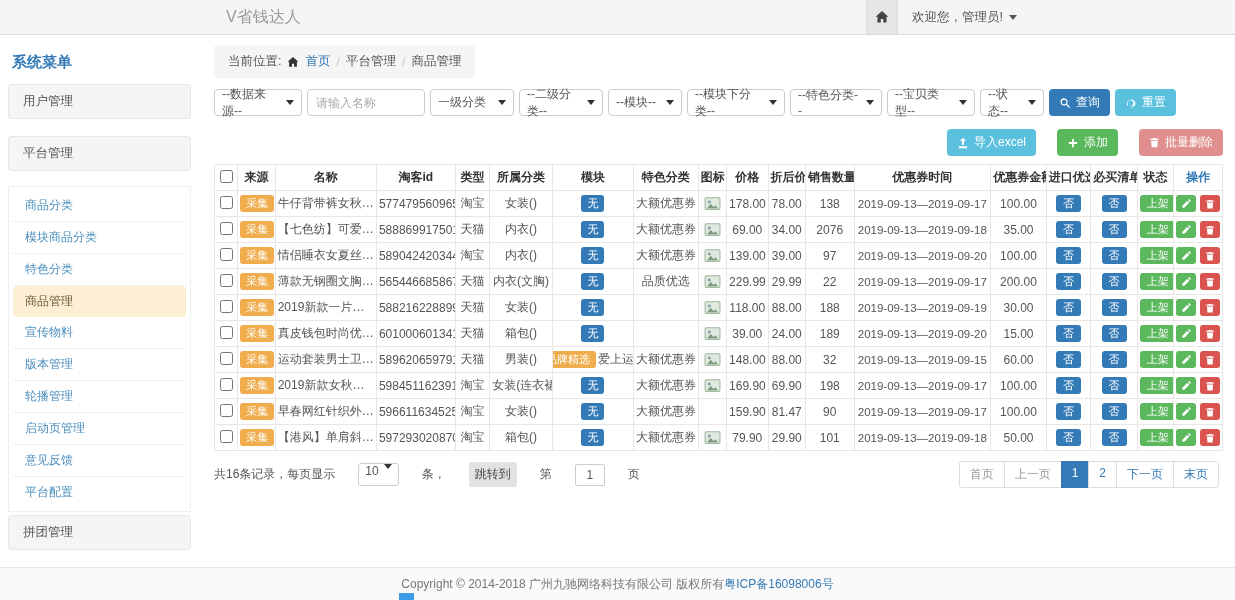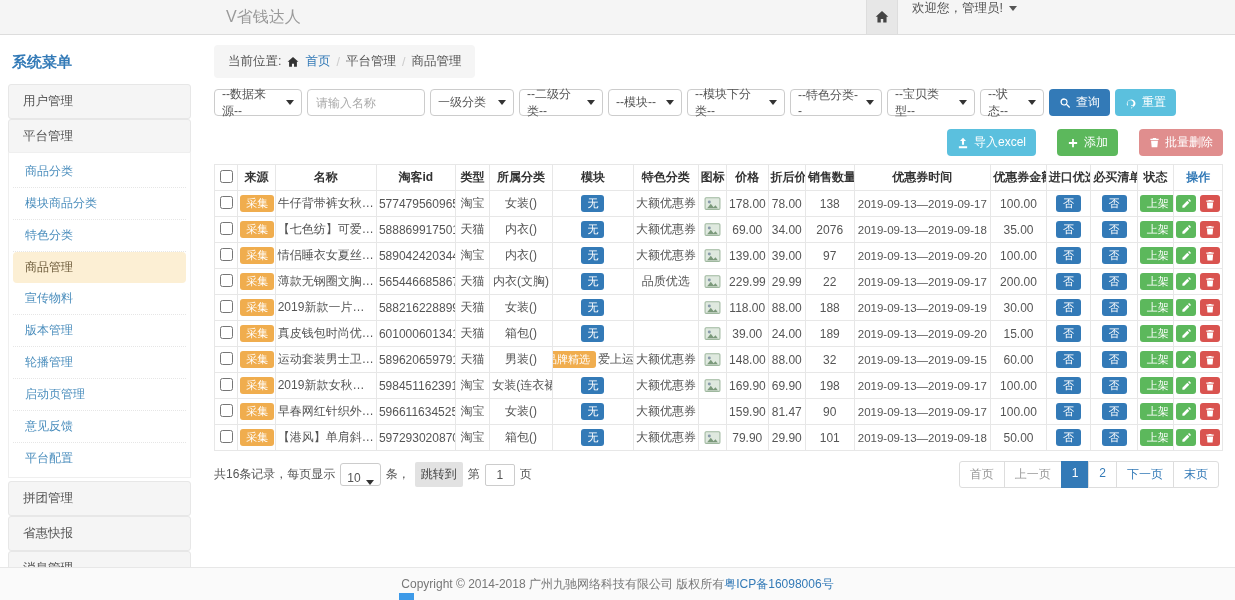--- a/index.html
+++ b/index.html
@@ -3,31 +3,31 @@
 <meta charset="utf-8">
 <style>
   *{box-sizing:border-box}
   html,body{margin:0;padding:0}
   body{width:1235px;height:600px;overflow:hidden;position:relative;background:#fff;
        font-family:"Liberation Sans","DejaVu Sans",sans-serif;color:#555}
 
   
   .topbar{height:35px;background:#f5f5f5;border-bottom:1px solid #ddd;position:relative}
   .brand{position:absolute;left:226px;top:0;line-height:34px;font-size:16px;color:#9a9a9a}
-  .topbar-right{position:absolute;left:866px;top:0;height:34px;display:flex;align-items:flex-start}
+  .topbar-right{position:absolute;left:866px;top:0;height:34px;display:flex;align-items:center}
   .home-btn{width:32px;height:34px;background:#e7e7e7;border-left:1px solid #ddd;border-right:1px solid #ddd;
             display:flex;align-items:center;justify-content:center;cursor:pointer;color:#444}
   .welcome{margin-left:14px;font-size:12.5px;color:#555;display:flex;align-items:center;gap:6px;cursor:pointer}
   .caret{display:inline-block;width:0;height:0;border-left:4px solid transparent;border-right:4px solid transparent;border-top:5px solid #555}
 
   
   .page{display:flex;height:533px;overflow:hidden}
   .sidebar{width:201px;flex:none;padding:6px 10px 0 8px;overflow:hidden}
   .menu-title{color:#337ab7;font-weight:bold;font-size:15px;padding:12px 4px 12px 4px}
-  .menu-top{background:#f5f5f5;border:1px solid #e7e7e7;border-radius:3px;margin-bottom:0;
+  .menu-top{background:#f5f5f5;border:1px solid #e7e7e7;border-radius:3px;margin-bottom:17px;
             padding:8px 14px;font-size:12.5px;color:#555;cursor:pointer;min-height:33px}
   .submenu{background:#fff;border:1px solid #efefef;margin:-2px 0 3px;padding:3px 4px;list-style:none}
   .submenu li{padding:7px 8px 7px 12px;font-size:12px;color:#4b8ebd;border-bottom:1px dotted #e6e6e6;cursor:pointer}
   .submenu li:last-child{border-bottom:none}
   .submenu li.active{background:#fcefd4;border-radius:4px;color:#6b5a39;border-bottom:none}
 
   .main{flex:1;padding:10px 12px 17px 13px;position:relative}
 
   
   .breadcrumb{display:inline-flex;align-items:center;gap:6px;background:#f5f5f5;border-radius:4px;
@@ -69,22 +69,22 @@
   .op-btn{display:inline-flex;align-items:center;justify-content:center;width:20px;height:17px;border-radius:3px;
           color:#fff;cursor:pointer;vertical-align:middle}
   .op-btn.edit{background:#5cb85c;margin-right:4px}
   .op-btn.del{background:#d9534f}
   .module-cell-inner{display:flex;align-items:center;justify-content:center;gap:2px}
   input[type=checkbox]{width:13px;height:13px;margin:0;cursor:pointer}
   .thumb{display:inline-flex;vertical-align:middle}
 
   
   .pager-row{display:flex;justify-content:space-between;align-items:center;margin-top:10px;font-size:12px;color:#555}
-  .pager-left{display:flex;align-items:center;gap:5px}
-  .mini-select{border:1px solid #ccc;border-radius:3px;height:23px;display:inline-flex;align-items:flex-end;gap:5px;
+  .pager-left{display:flex;align-items:center;gap:23px}
+  .mini-select{border:1px solid #ccc;border-radius:3px;height:23px;display:inline-flex;align-items:flex-start;gap:5px;
                padding:0 6px;background:#fff;cursor:pointer}
   .mini-select .caret{border-top-color:#333}
   .jump-chip{background:#e2e2e2;padding:4px 6px;border-radius:2px;color:#444}
   .jump-input{width:30px;height:22px;border:1px solid #ccc;border-radius:2px;text-align:center;font-size:12px;color:#555}
   .pages{display:flex;margin-right:4px}
   .pg{border:1px solid #ddd;padding:4px 10px;margin-left:-1px;color:#337ab7;cursor:pointer;background:#fff;font-size:12px}
   .pg:first-child{border-radius:3px 0 0 3px;margin-left:0}
   .pg:last-child{border-radius:0 3px 3px 0}
   .pg.disabled{color:#999}
   .pg.active{background:#337ab7;color:#fff;border-color:#337ab7}

